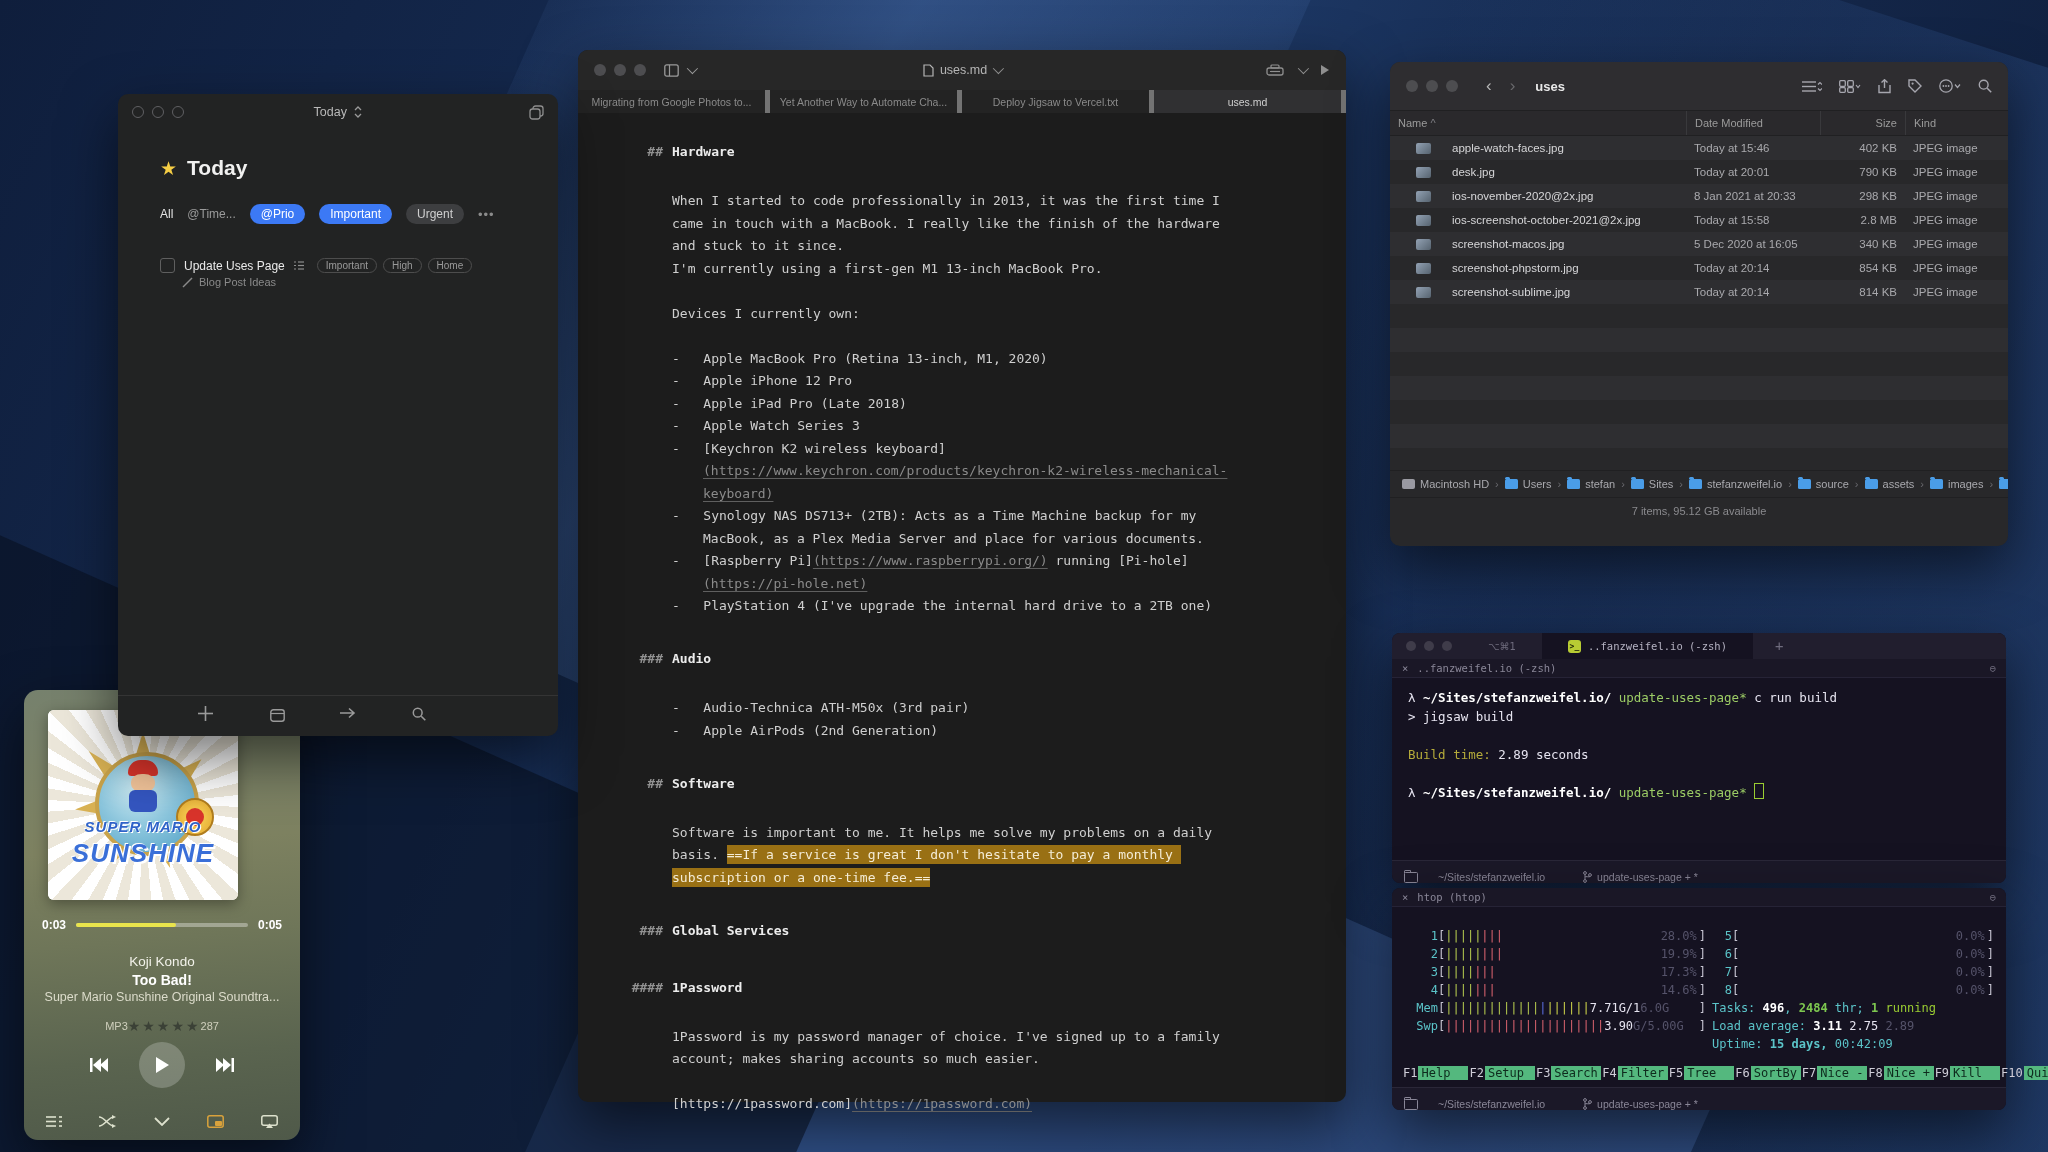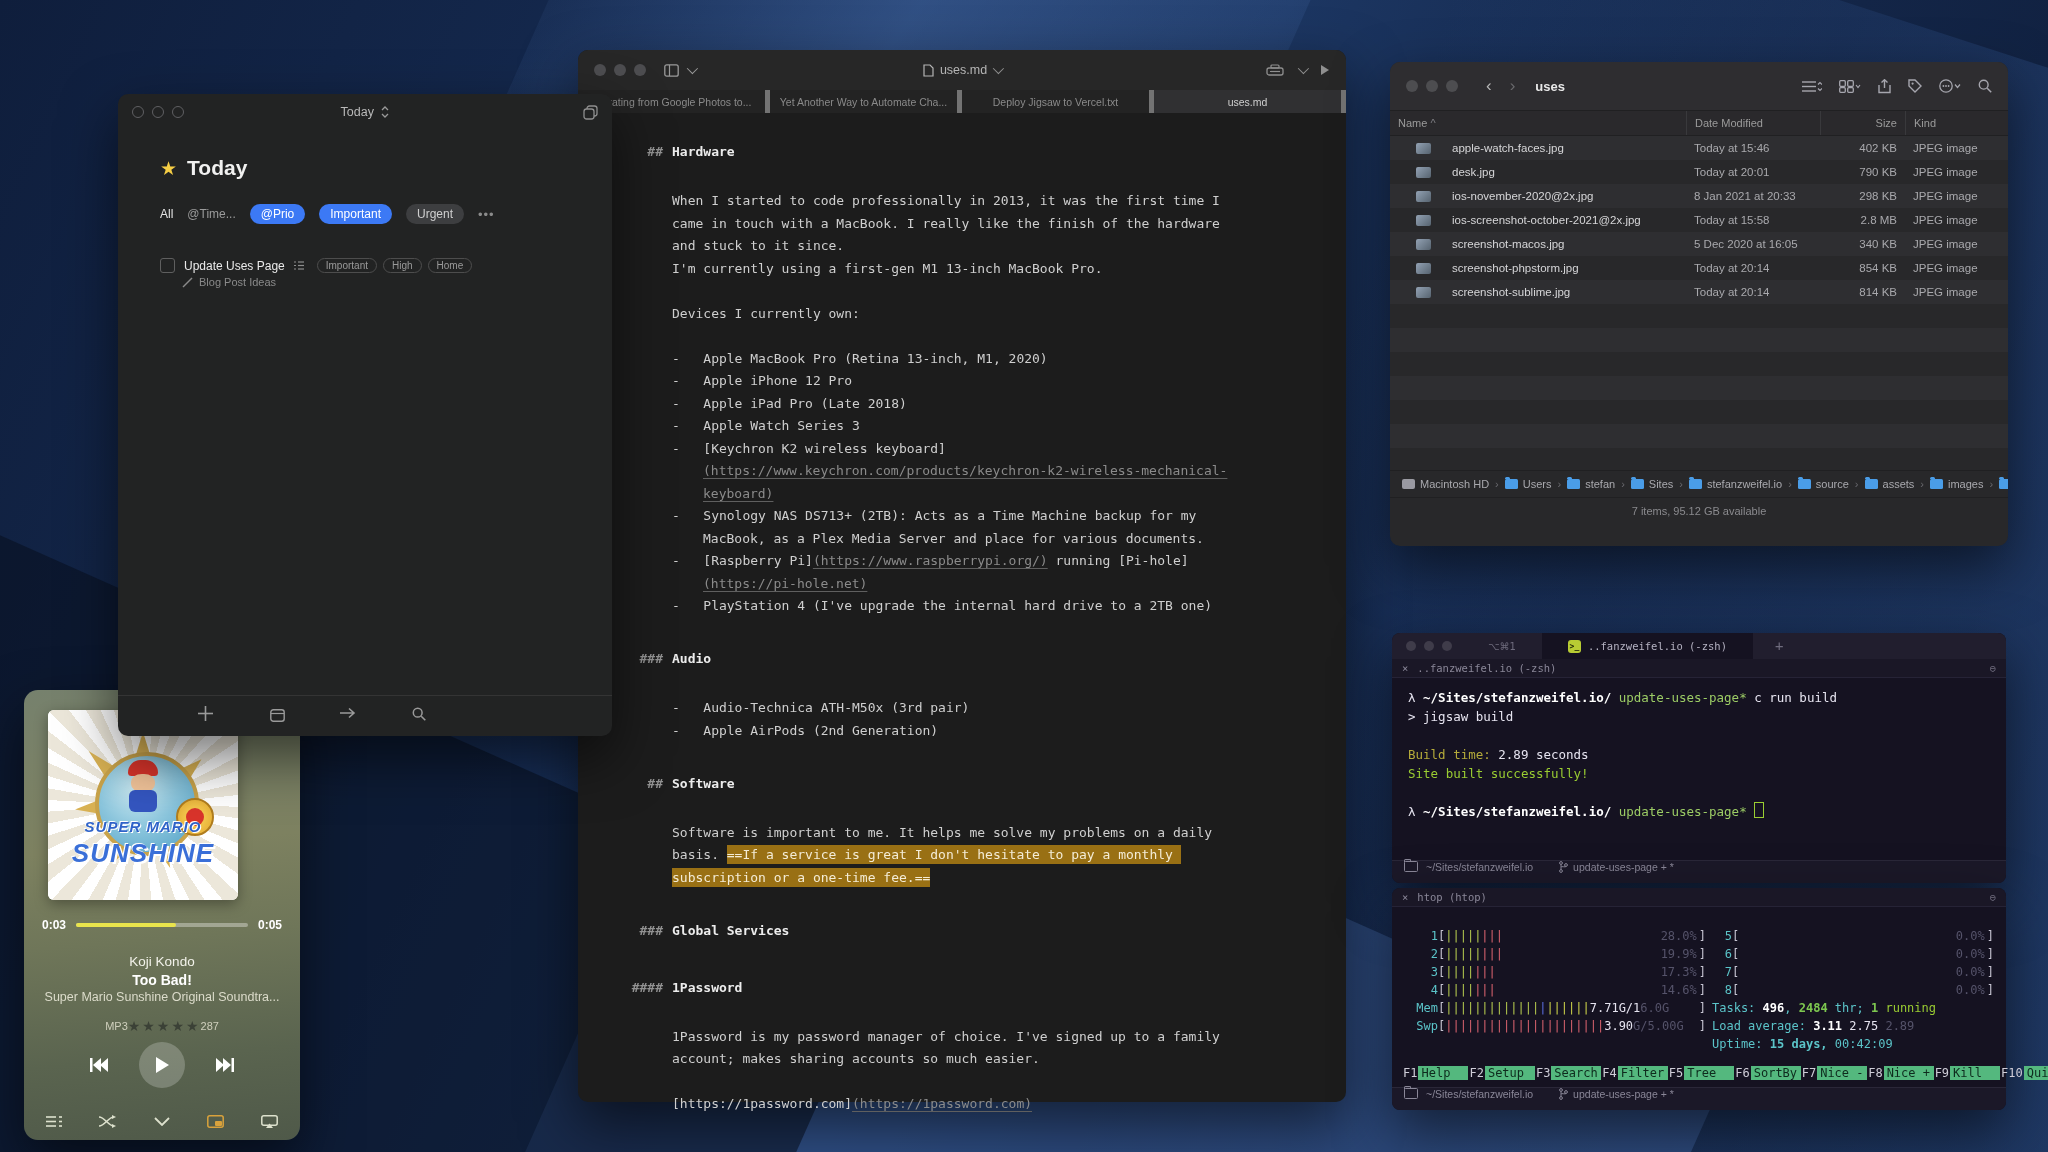--- a/index.html
+++ b/index.html
@@ -18,21 +18,21 @@
   .wp-b4{left:-12%;bottom:-45%;width:48%;height:85%;transform:rotate(24deg);
     background:rgba(8,14,30,.55);}
   
   .window{position:absolute;border-radius:10px;box-shadow:0 22px 55px rgba(0,0,0,.55);}
   .lights{display:flex;gap:8px;align-items:center;}
   .light{width:12px;height:12px;border-radius:50%;background:#4d4d50;}
   .light.hollow{background:transparent;border:1.5px solid #5f5f62;width:10px;height:10px;}
   .chev{display:inline-block;width:7px;height:7px;border-right:1.5px solid currentColor;border-bottom:1.5px solid currentColor;transform:rotate(45deg) translateY(-2px);}
   svg{display:block;}
   
-  #things{left:118px;top:94px;width:494px;height:642px;background:#222323;z-index:30;}
+  #things{left:118px;top:94px;width:440px;height:642px;background:#222323;z-index:30;}
   .th-titlebar{position:relative;height:36px;display:flex;align-items:center;padding:0 14px;}
   .th-title{position:absolute;left:0;right:0;text-align:center;font-size:12.5px;color:#b9b9b9;}
   .th-copyicon{margin-left:auto;color:#8e8e8e;}
   .th-head{display:flex;align-items:center;gap:10px;margin:26px 0 0 42px;}
   .th-star{color:#f6ce45;font-size:19px;}
   .th-heading{font-size:21px;font-weight:700;color:#f1f1f0;}
   .th-filters{display:flex;align-items:center;gap:14px;margin:24px 0 0 42px;font-size:12px;}
   .tfilter{color:#9b9b9b;}
   .tfilter.bright{color:#e4e4e4;}
   .tfilter.blue{background:#3c79f5;color:#fff;padding:3px 11px;border-radius:11px;}
@@ -126,21 +126,21 @@
   .t-tabbar{height:26px;background:#211e2e;border-radius:8px 8px 0 0;display:flex;align-items:center;}
   .t-lights{margin-left:14px;}
   .t-lights .light{width:10px;height:10px;background:#3f3c4a;}
   .t-shortcut{font-family:"DejaVu Sans",sans-serif;font-size:10px;color:#6f6c7e;margin:0 26px 0 36px;}
   .t-tab{height:100%;display:flex;align-items:center;gap:7px;padding:0 26px;background:#151221;font-size:10.5px;color:#b5b2c2;}
   .t-tabicon{width:13px;height:13px;border-radius:3px;background:#b8cc33;color:#1d2407;font-size:8px;font-weight:bold;display:flex;align-items:center;justify-content:center;}
   .t-plus{color:#6f6c7e;font-size:14px;margin-left:22px;}
   .t-panehead{height:18px;background:#1a1726;border-bottom:1px solid #262336;display:flex;align-items:center;padding:0 10px;font-size:10.5px;color:#8a8798;gap:9px;}
   .t-minus{margin-left:auto;color:#6f6c7e;}
   .t-body{padding:10px 16px;font-size:12.5px;line-height:19px;color:#d8d6e4;}
-  .t-statusbar{position:absolute;left:0;right:0;bottom:0;height:22px;background:#1b1828;border-top:1px solid #2a2738;border-radius:0 0 8px 8px;display:flex;align-items:flex-start;padding:0 12px;font-size:10.5px;color:#8a8798;gap:8px;font-family:"Liberation Sans",sans-serif;}
+  .t-statusbar{position:absolute;left:0;right:0;bottom:0;height:22px;background:#1b1828;border-top:1px solid #2a2738;border-radius:0 0 8px 8px;display:flex;align-items:flex-end;padding:0 12px;font-size:10.5px;color:#8a8798;gap:20px;font-family:"Liberation Sans",sans-serif;}
   .t-gitgroup{display:flex;align-items:center;gap:5px;margin-left:18px;}
   .c-wh{color:#e6e4f0;} .c-wb{color:#ffffff;font-weight:bold;}
   .c-gr{color:#9ccc65;} .c-yl{color:#b5ab3a;} .c-gn{color:#9acd32;}
   .c-cy{color:#5bc4c9;} .c-cb{color:#5bc4c9;font-weight:bold;}
   .c-gb{color:#7ec850;font-weight:bold;} .c-dim{color:#55536a;}
   .cur{display:inline-block;width:8px;height:14px;border:1px solid #9acd32;vertical-align:-2px;}
   
   .h-cols{display:flex;padding:20px 12px 0 12px;font-size:12px;line-height:18px;}
   .h-left{width:302px;} .h-right{flex:1;padding-left:6px;}
   .meter{display:flex;white-space:nowrap;}
@@ -618,21 +618,20 @@
     <div class="t-panehead">
       <span>×</span>
       <span>..fanzweifel.io (-zsh)</span>
       <span class="t-minus">⊖</span>
     </div>
     <div class="t-body" id="term-body">
         <div class="tline"><span class="c-wh">λ </span><span class="c-wb">~/Sites/stefanzweifel.io/ </span><span class="c-gr">update-uses-page* </span><span class="c-wh">c run build</span></div>
         <div class="tline"><span class="c-wh">&gt; jigsaw build</span></div>
         <div class="tline">&nbsp;</div>
         <div class="tline"><span class="c-yl">Build time: </span><span class="c-wh">2.89 seconds</span></div>
-        <div class="tline"><span class="c-gn">Site built successfully!</span></div>
         <div class="tline">&nbsp;</div>
         <div class="tline"><span class="c-wh">λ </span><span class="c-wb">~/Sites/stefanzweifel.io/ </span><span class="c-gr">update-uses-page* </span><span class="cur"></span></div>
       </div>
     <div class="t-statusbar">
       <span class="icon-folder"></span>
       <span>~/Sites/stefanzweifel.io</span>
       <span class="t-gitgroup">
         <svg width="9" height="12" viewBox="0 0 9 12">
             <circle cx="2" cy="2" r="1.4" stroke="#8a8798" stroke-width="1" fill="none"></circle>
             <circle cx="2" cy="10" r="1.4" stroke="#8a8798" stroke-width="1" fill="none"></circle>

